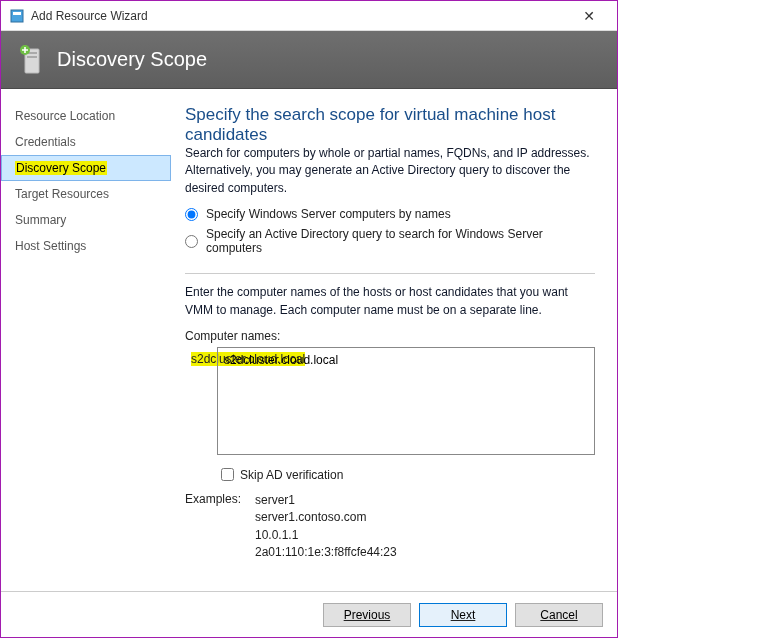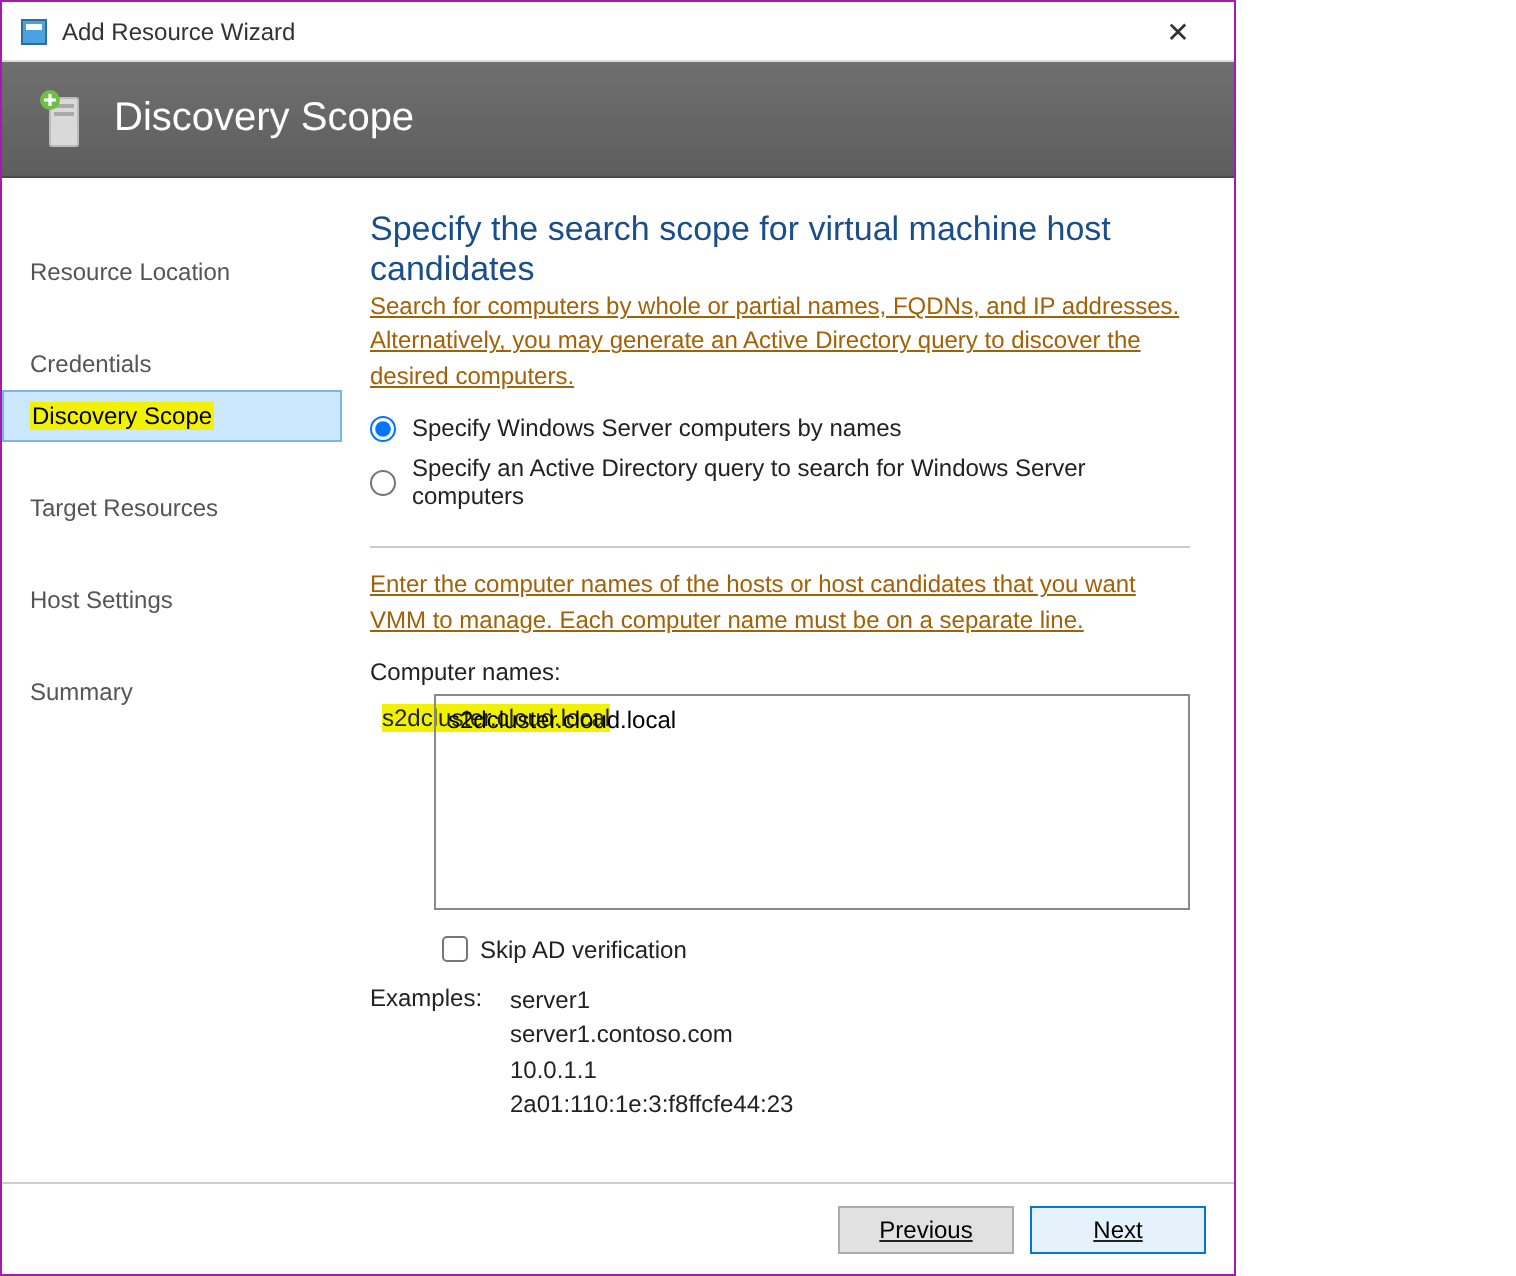--- a/index.html
+++ b/index.html
@@ -7,26 +7,26 @@
   .window { width: 618px; height: 638px; border: 1px solid #a21caf; position: relative; display: flex; flex-direction: column; background: #fff; }
   .titlebar { height: 30px; display: flex; align-items: center; padding: 0 8px; border-bottom: 1px solid #ddd; }
   .titlebar .icon { width: 16px; height: 16px; margin-right: 6px; }
   .titlebar .title { flex: 1; font-size: 12px; color: #333; }
   .titlebar .close { width: 40px; text-align: center; font-size: 14px; color: #333; cursor: default; }
   .header { height: 58px; background: linear-gradient(#6f6f6f, #5e5e5e); display: flex; align-items: center; padding: 0 18px; color: #fff; border-bottom: 1px solid #4a4a4a; }
   .header .hicon { width: 26px; height: 30px; margin-right: 12px; }
   .header .htitle { font-size: 20px; font-weight: 300; }
   .body { flex: 1; display: flex; overflow: hidden; }
   .sidebar { width: 170px; padding: 14px 0 0 0; border-right: none; }
-  .sidebar .step { padding: 6px 14px; font-size: 12px; color: #555; cursor: default; margin-top: 20px; }
+  .sidebar .step { padding: 6px 14px; font-size: 12px; color: #555; cursor: default; }
   .sidebar .step.active { background: #cce8ff; border: 1px solid #7eb4ea; color: #000; margin: 0; padding: 5px 13px;}
   .sidebar .step .hl { background: #f2f200; padding: 0 1px; }
   .main { flex: 1; padding: 16px 22px 0 14px; border-left: none; overflow: auto; }
   .main h1 { font-size: 17px; font-weight: 400; color: #1a4e8a; margin: 0 0 0 0; }
-  .main p { margin: 0 0 10px 0; line-height: 1.45; color: #a16207; text-decoration: underline; }
+  .main p { margin: 0 0 10px 0; line-height: 1.45; color: #0f172a; }
   .radios { border-bottom: 1px solid #ccc; padding-bottom: 12px; margin-bottom: 10px; }
   .radio-row { display: flex; align-items: center; margin: 6px 0; }
   .radio-row input { margin: 0 8px 0 0; }
   .label-cn { margin: 6px 0 4px 0; font-size: 12px; }
   textarea.computers { width: 100%; height: 108px; resize: none; padding: 4px 6px; font-family: inherit; font-size: 12px; border: 1px solid #888; line-height: 1.4; }
   .chk-row { display: flex; align-items: center; margin: 10px 0 10px 0; padding-left: 36px; }
   .chk-row input { margin: 0 6px 0 0; }
   .examples { display: flex; margin-top: 4px; }
   .examples .elabel { width: 70px; }
   .examples .elines div { line-height: 1.45; }
@@ -67,22 +67,22 @@
     <span class="htitle">Discovery Scope</span>
   </div>
 
   <div class="body">
 
     <div class="sidebar">
       <div class="step"><span>Resource Location</span></div>
       <div class="step"><span>Credentials</span></div>
       <div class="step active"><span class="hl">Discovery Scope</span></div>
       <div class="step"><span>Target Resources</span></div>
+      <div class="step"><span>Summary</span></div>
       <div class="step"><span>Host Settings</span></div>
-      <div class="step"><span>Summary</span></div>
     </div>
 
     <div class="main">
       <h1>Specify the search scope for virtual machine host candidates</h1>
       <p>Search for computers by whole or partial names, FQDNs, and IP addresses. Alternatively, you may generate an Active Directory query to discover the desired computers.</p>
 
       <div class="radios">
         <div class="radio-row">
           <input type="radio" name="sm" checked="" style="">
           <span>Specify Windows Server computers by names</span>
@@ -116,15 +116,16 @@
           <div>2a01:110:1e:3:f8ffcfe44:23</div>
         </div>
       </div>
     </div>
 
   </div>
 
   <div class="footer">
     <button>Previous</button>
     <button class="primary">Next</button>
+    <button>Cancel</button>
   </div>
 
 </div>
 
 </body></html>

